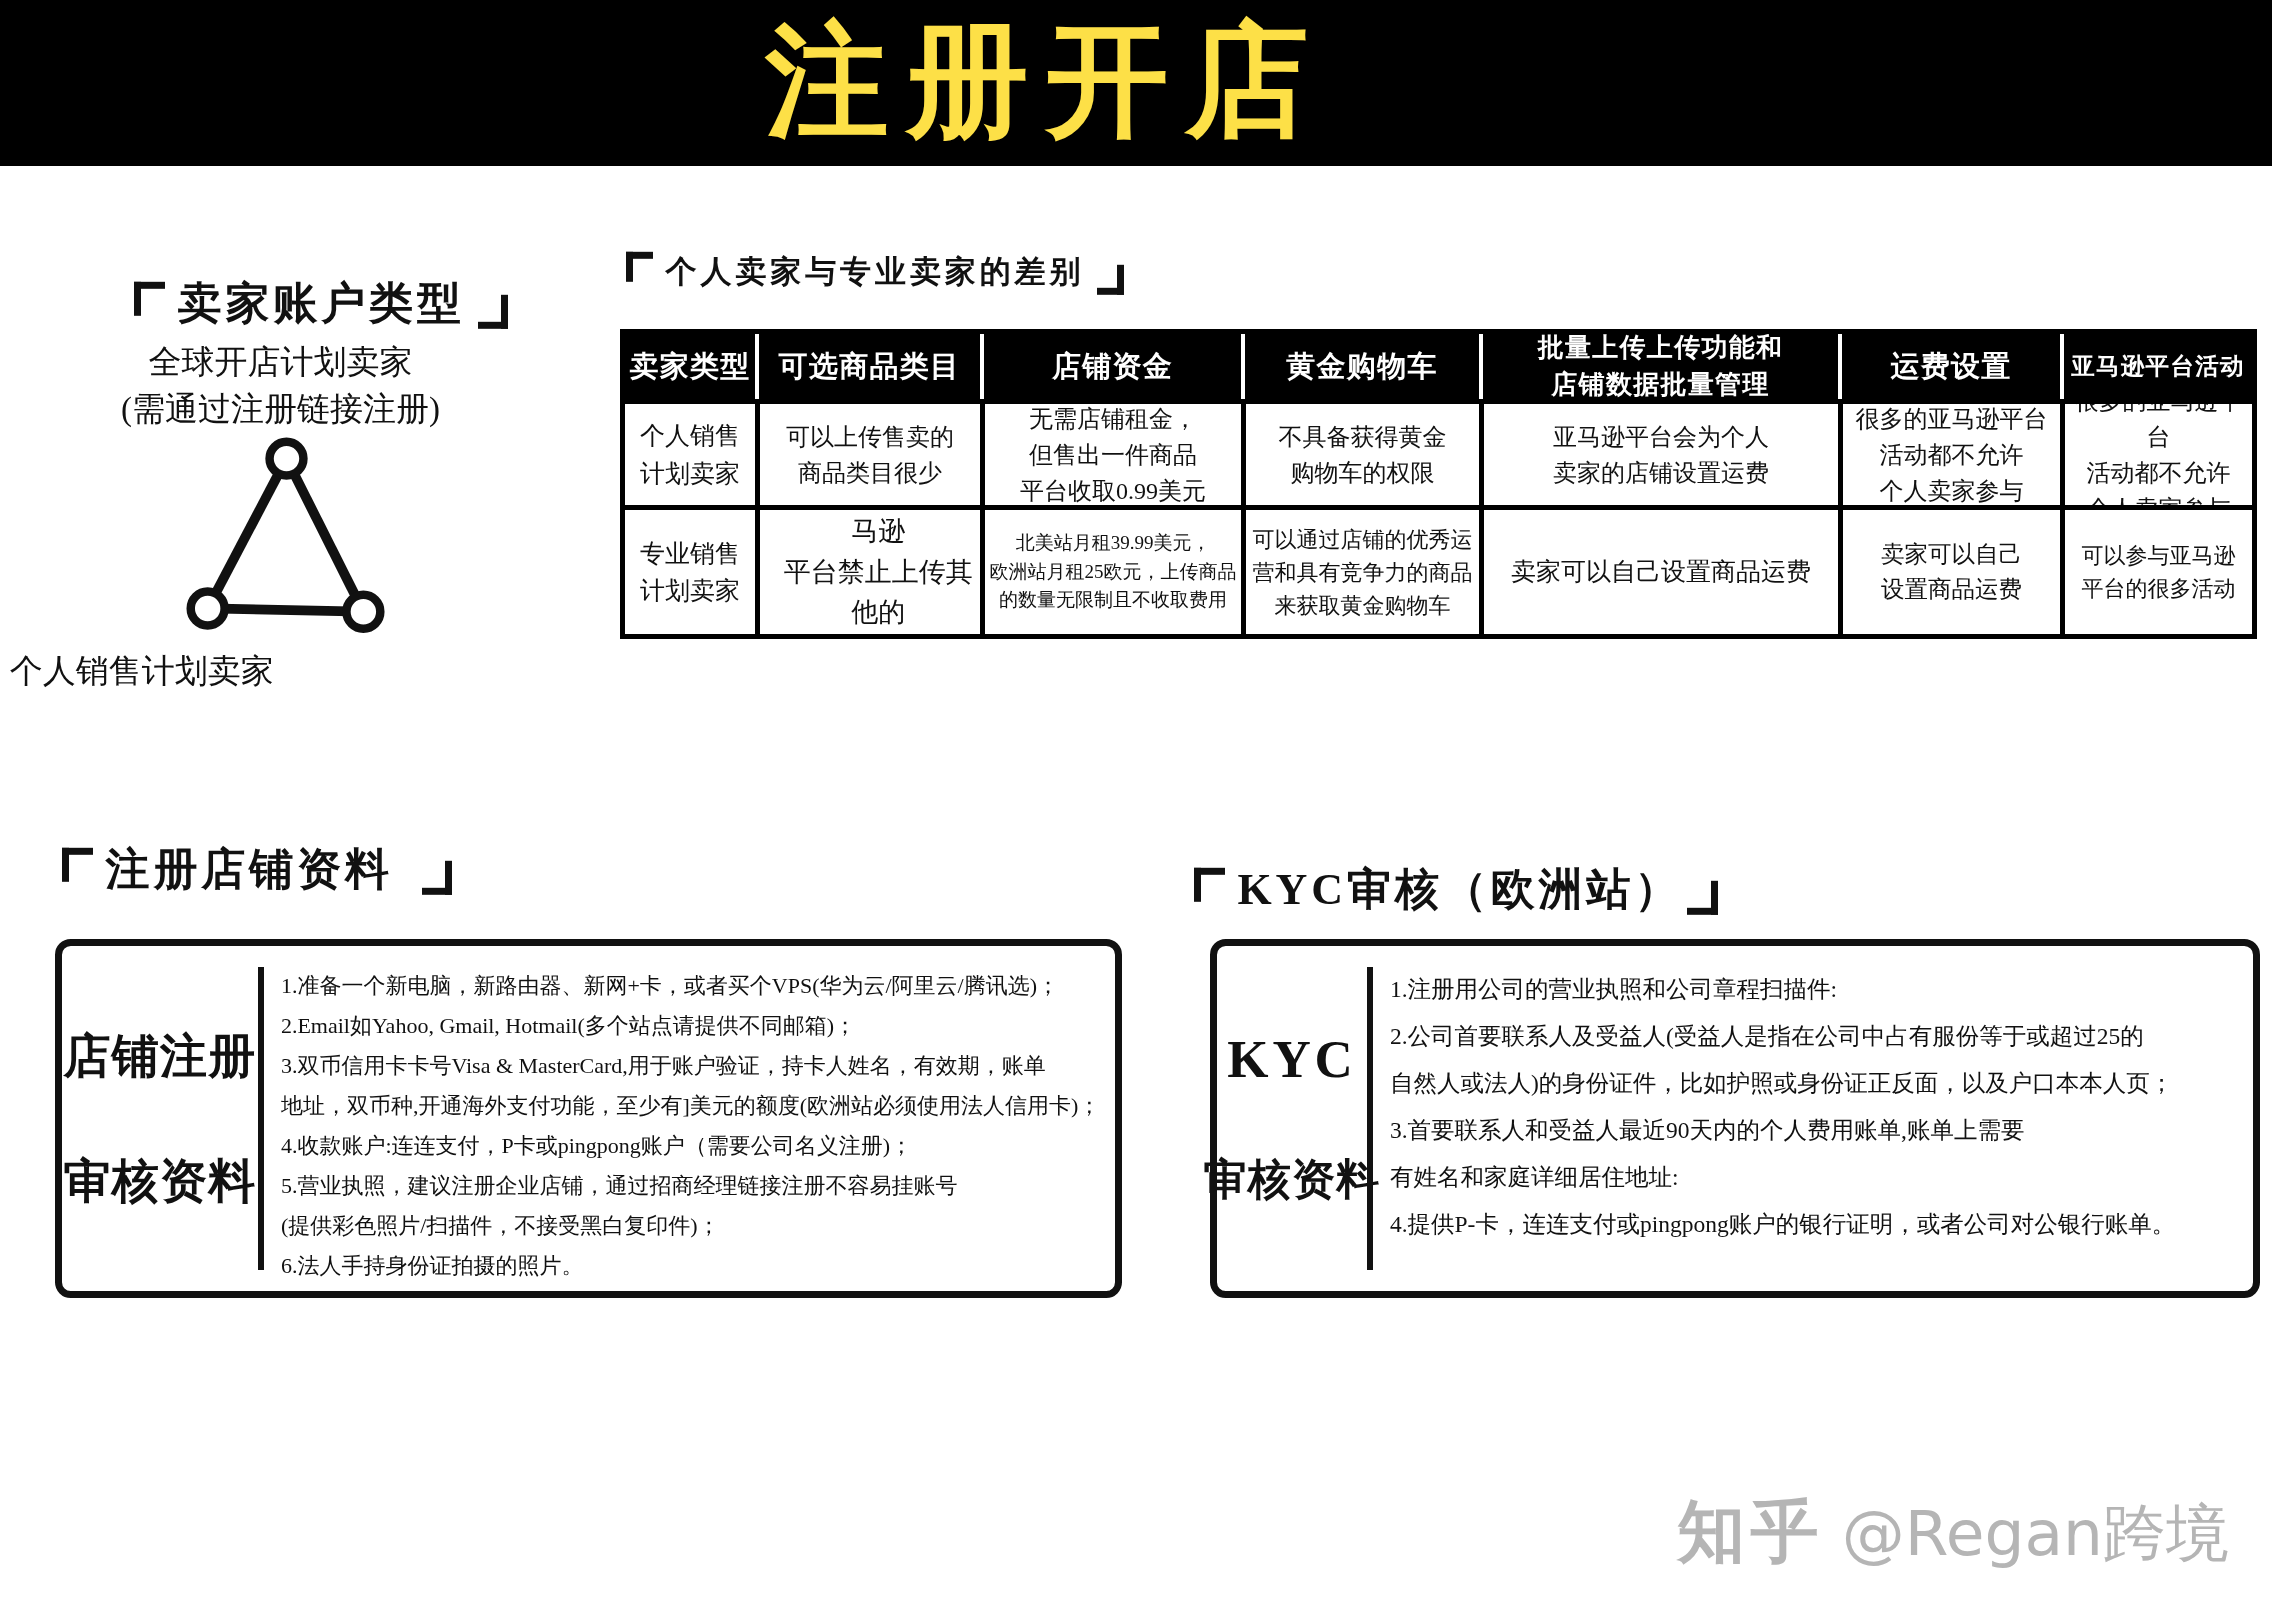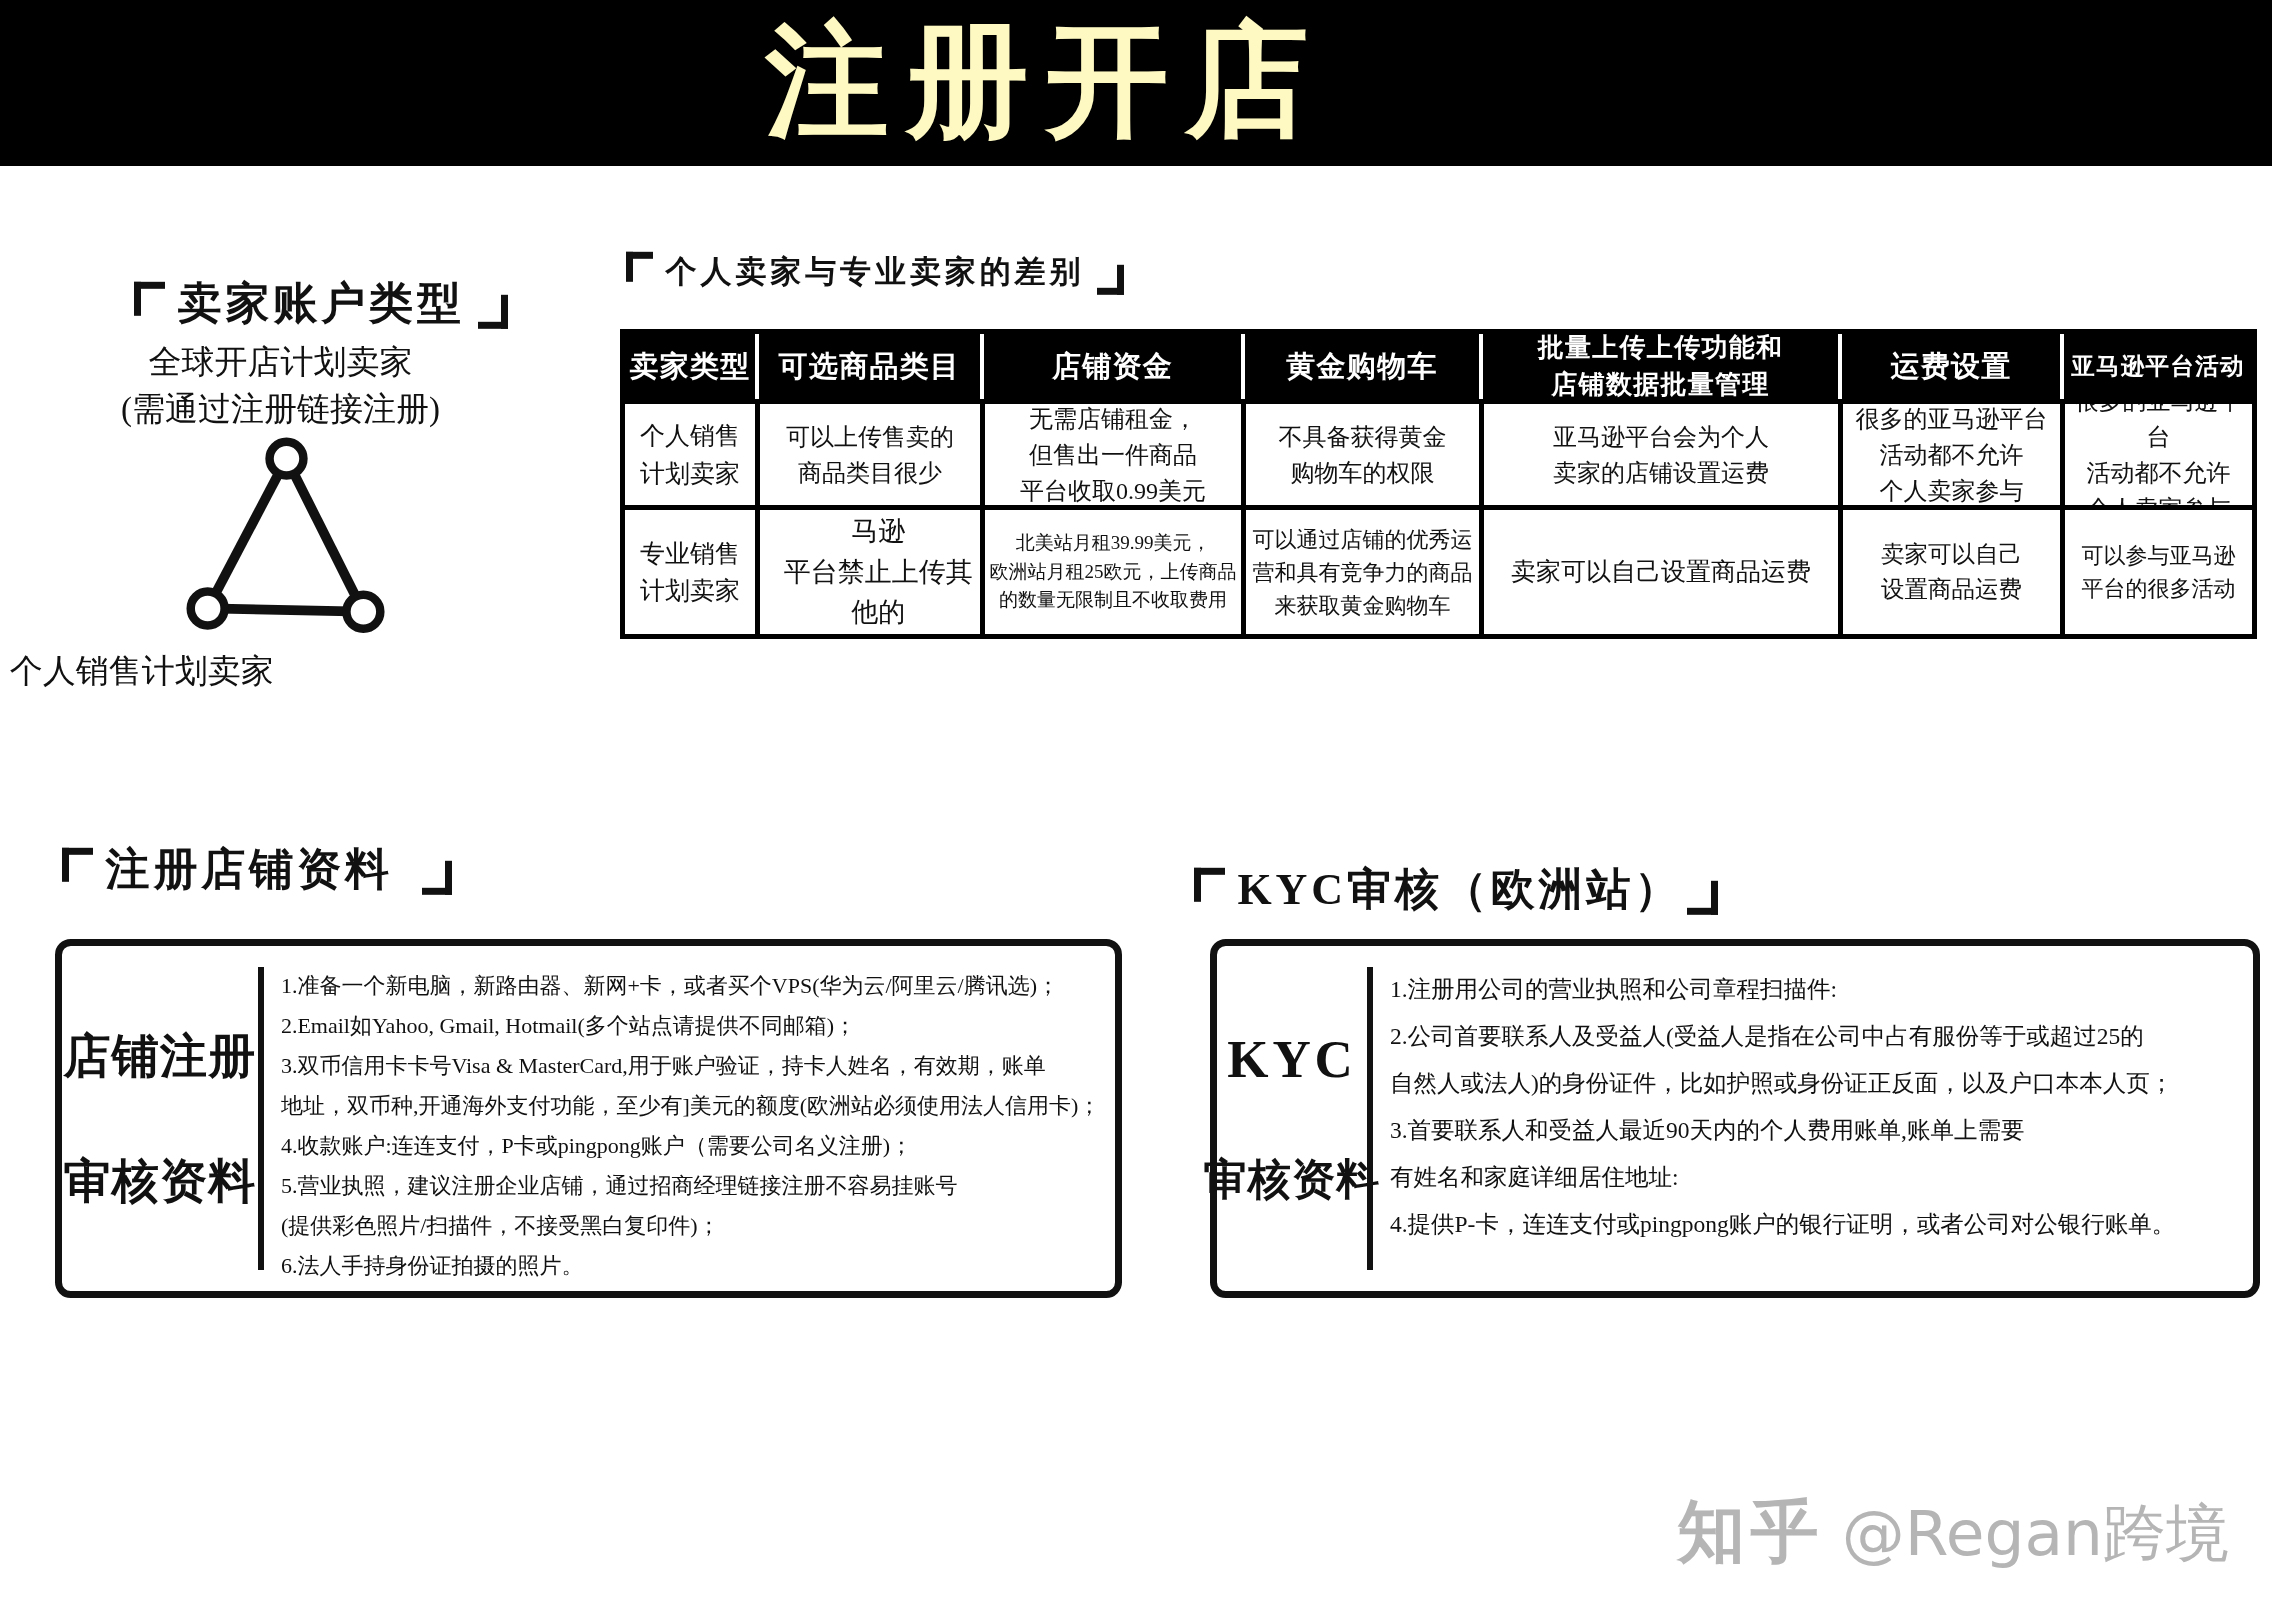--- a/index.html
+++ b/index.html
@@ -9,21 +9,21 @@
     font-family:"Liberation Serif","DejaVu Serif",serif;
     color:#111111;
   }
 
   
   .top-bar {
     position:absolute; left:0; top:0; width:2273px; height:166px;
     background:#000000; display:flex; align-items:center; justify-content:center;
   }
   .top-bar h1 {
-    margin:0; color:#fef9c3; font-size:123px; font-weight:bold;
+    margin:0; color:#fde047; font-size:123px; font-weight:bold;
     letter-spacing:17px; transform:translateX(-91px); white-space:nowrap;
   }
 
   
   .sec-heading { position:absolute; display:flex; align-items:center; white-space:nowrap; }
   .sec-heading .txt { font-weight:bold; font-size:44px; letter-spacing:3.9px; }
   .br { display:inline-block; width:23.5px; height:27px; }
   .br-open  { border-top:7.2px solid #111; border-left:7.2px solid #111; margin-right:13px; transform:translateY(-5.2px); }
   .br-close { border-bottom:7.2px solid #111; border-right:7.2px solid #111; margin-left:13px; transform:translateY(7.8px); }
 

